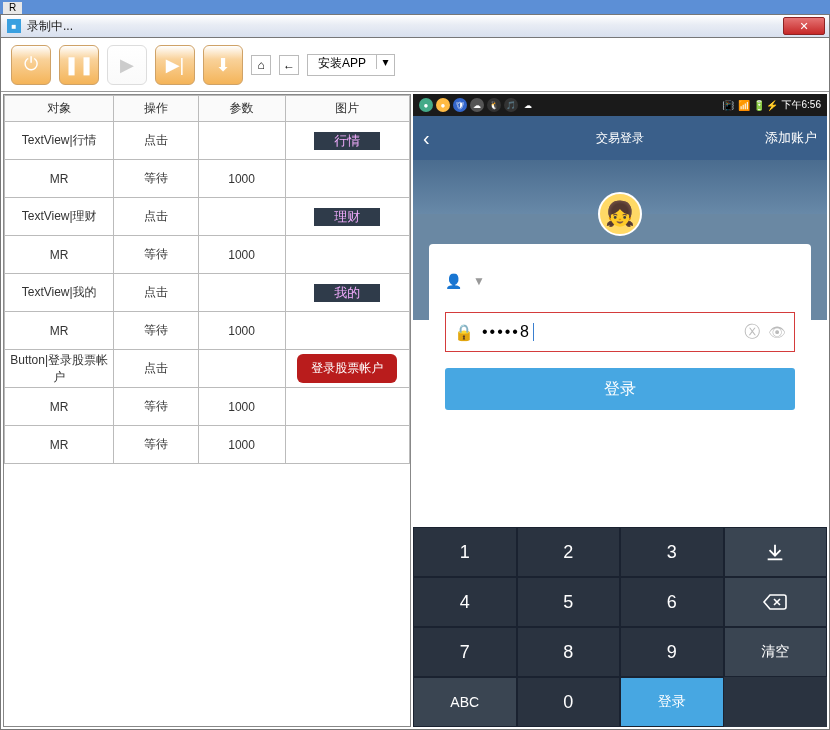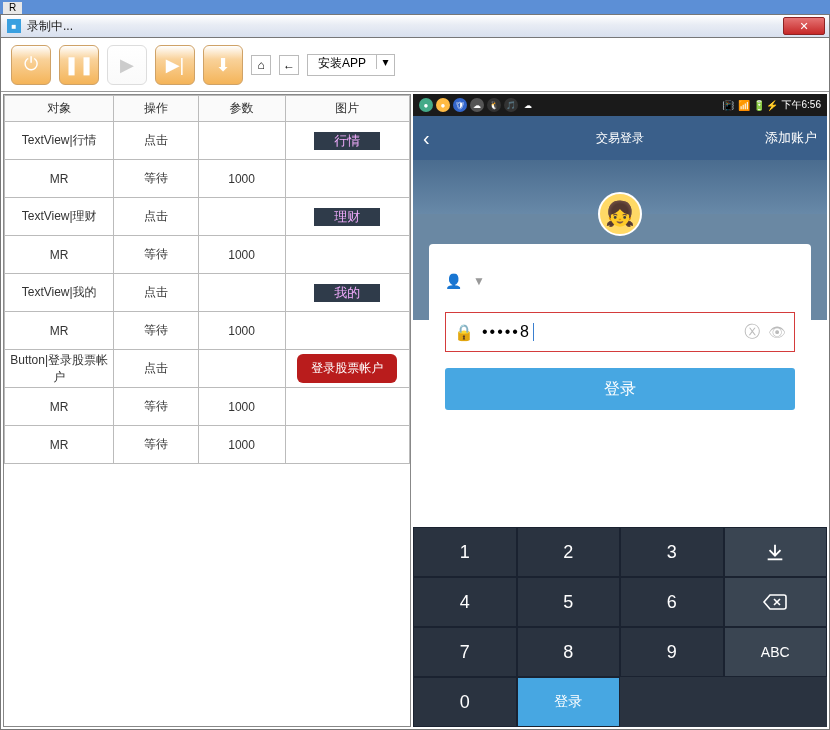--- a/index.html
+++ b/index.html
@@ -232,20 +232,21 @@
           <div class="key">6</div>
           <div class="key dark">
             <svg width="26" height="18" viewBox="0 0 26 18" fill="none" stroke="#fff" stroke-width="1.6">
                 <path d="M8 2h14a2 2 0 0 1 2 2v10a2 2 0 0 1-2 2H8l-6-7 6-7z"></path>
                 <path d="M12 6l6 6M18 6l-6 6"></path>
               </svg>
           </div>
           <div class="key">7</div>
           <div class="key">8</div>
           <div class="key">9</div>
+          <div class="key dark small">清空</div>
           <div class="key dark small">ABC</div>
           <div class="key">0</div>
           <div class="key blue small">登录</div>
         </div>
       </div>
     </div>
   </div>
 </div>
 
 </body></html>

